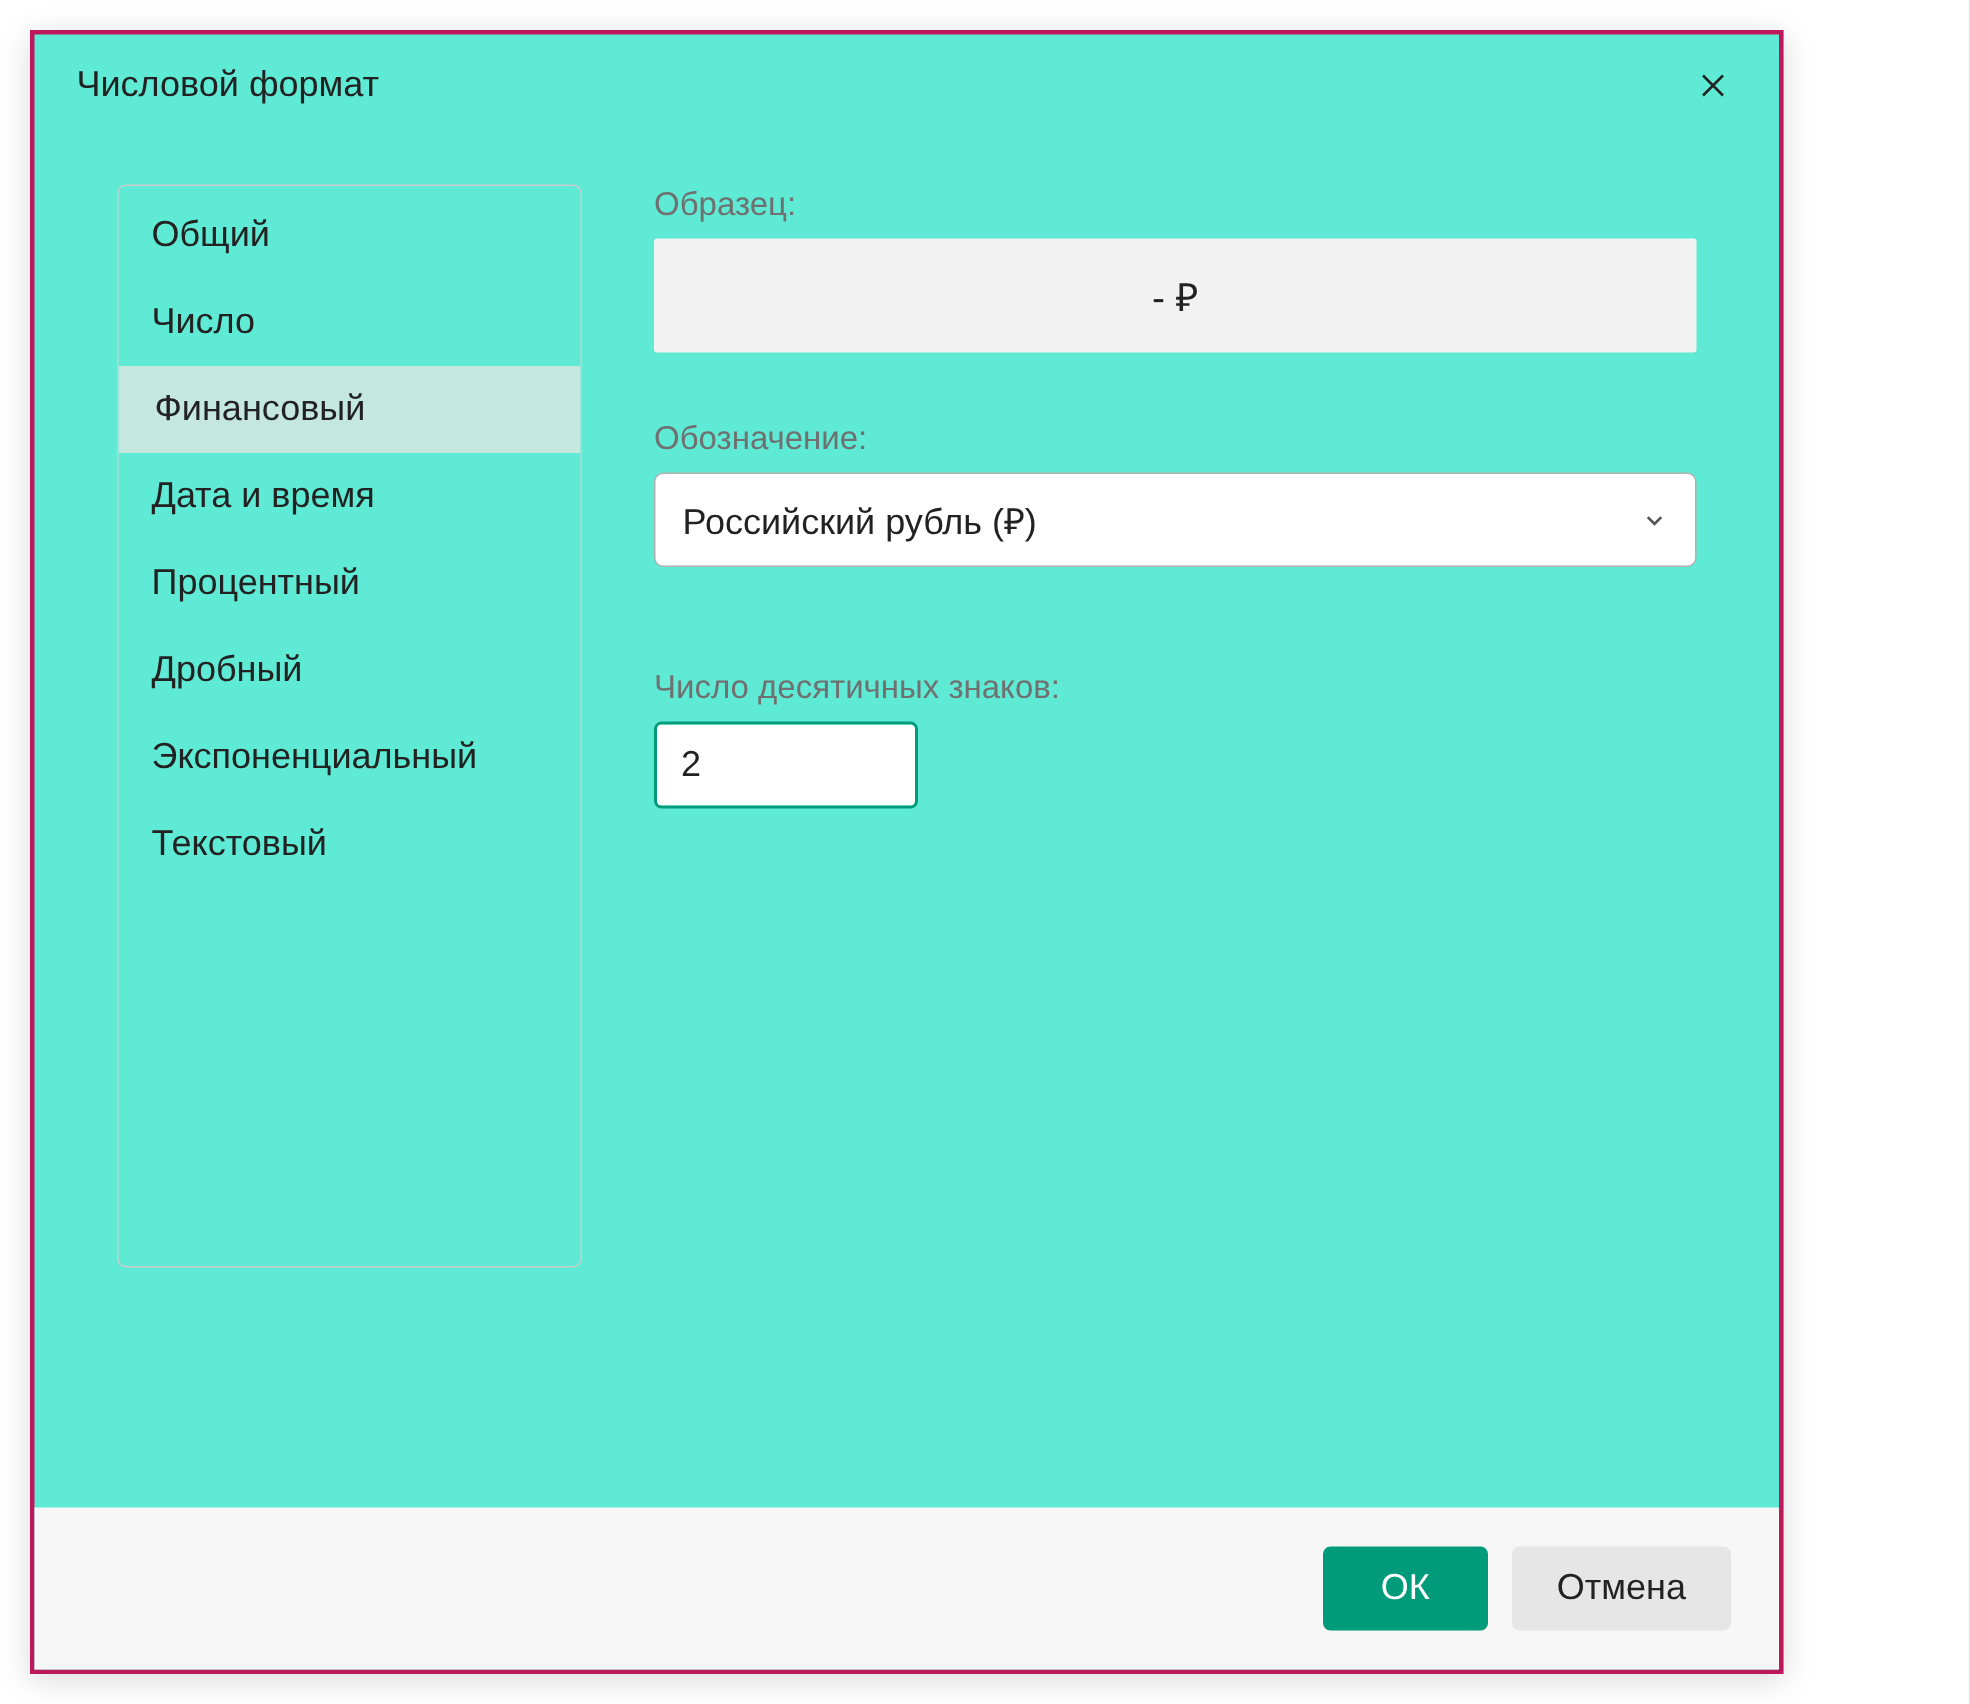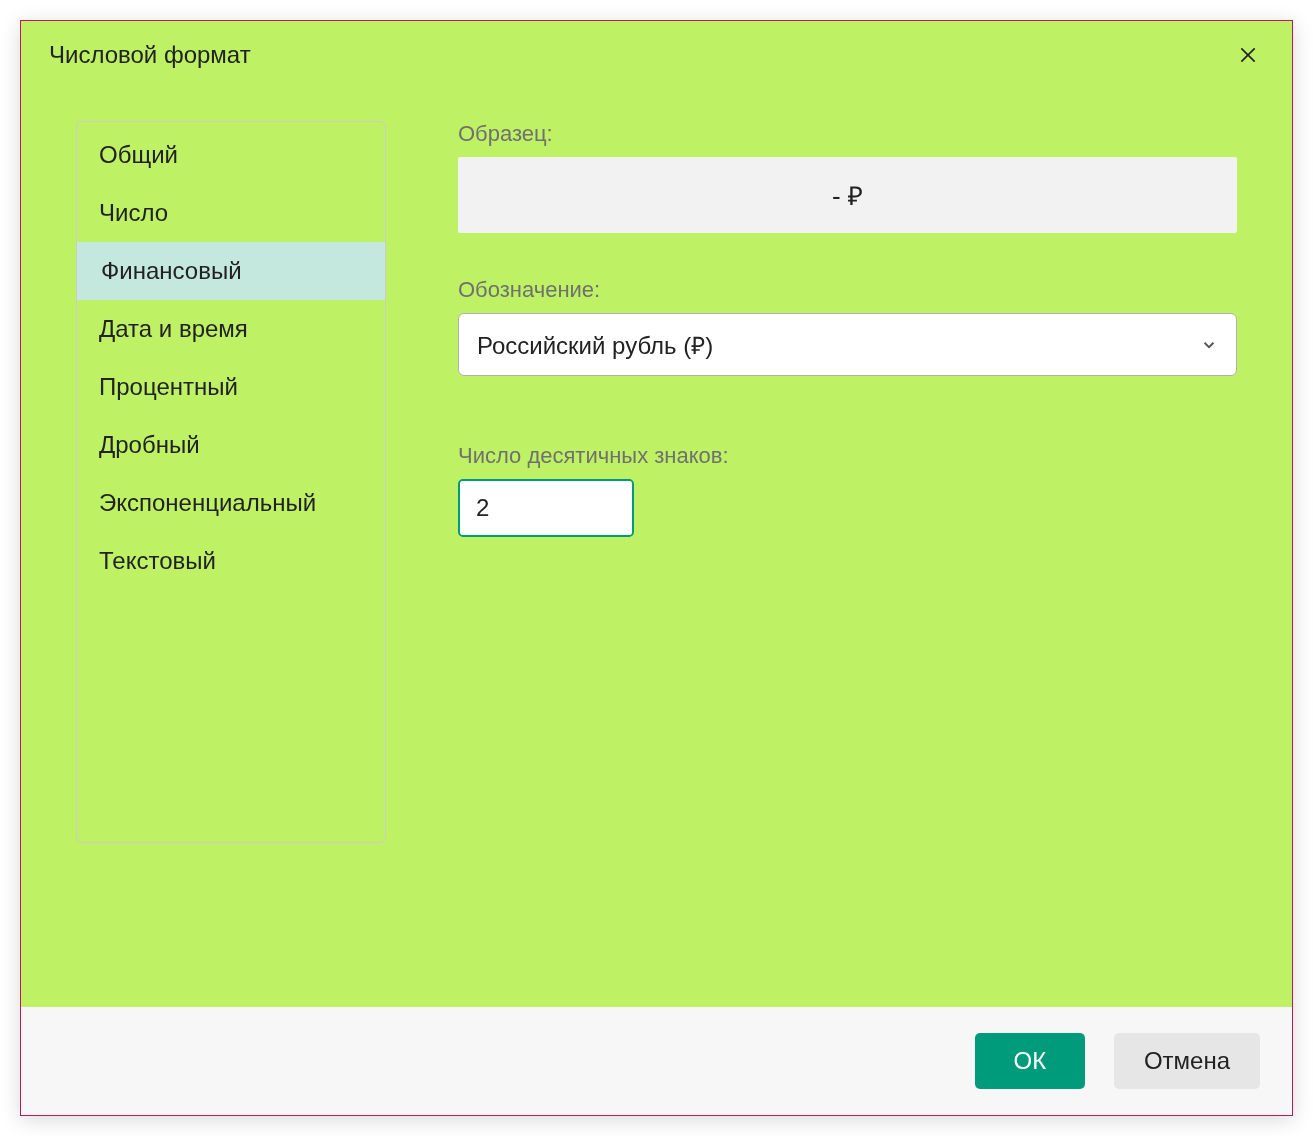--- a/index.html
+++ b/index.html
@@ -25,24 +25,24 @@
     .grid-bg::before,
     .grid-bg::after {
       content: '';
       position: absolute;
       background: #e8e8e8;
     }
     .dialog {
       position: absolute;
       top: 20px;
       left: 20px;
-      width: 1273px;
+      width: 1169px;
       height: 1096px;
-      background: #bef264;
-      border: 1px solid #be185d;
+      background: #5eead4;
+      border: 3px solid #be185d;
       box-shadow: 0 4px 20px rgba(0,0,0,0.15);
       display: flex;
       flex-direction: column;
     }
     .dialog-header {
       display: flex;
       align-items: center;
       justify-content: space-between;
       padding: 18px 28px 10px 28px;
     }
@@ -62,21 +62,21 @@
       border: none;
     }
     .close-btn svg {
       width: 20px;
       height: 20px;
     }
     .dialog-body {
       flex: 1;
       display: flex;
       padding: 40px 55px 20px 55px;
-      gap: 72px;
+      gap: 48px;
     }
     .category-list {
       width: 310px;
       border: 1px solid #ccc;
       border-radius: 6px;
       padding: 4px 0;
       height: 722px;
       overflow: hidden;
     }
     .category-item {
@@ -145,21 +145,21 @@
       font-size: 24px;
       padding: 0 16px;
       color: #222;
       font-family: inherit;
     }
     .dialog-footer {
       background: #f7f7f7;
       padding: 26px 32px;
       display: flex;
       justify-content: flex-end;
-      gap: 29px;
+      gap: 16px;
     }
     .btn {
       padding: 14px 30px;
       font-size: 24px;
       border-radius: 5px;
       cursor: pointer;
       border: none;
       font-family: inherit;
     }
     .btn-primary {

